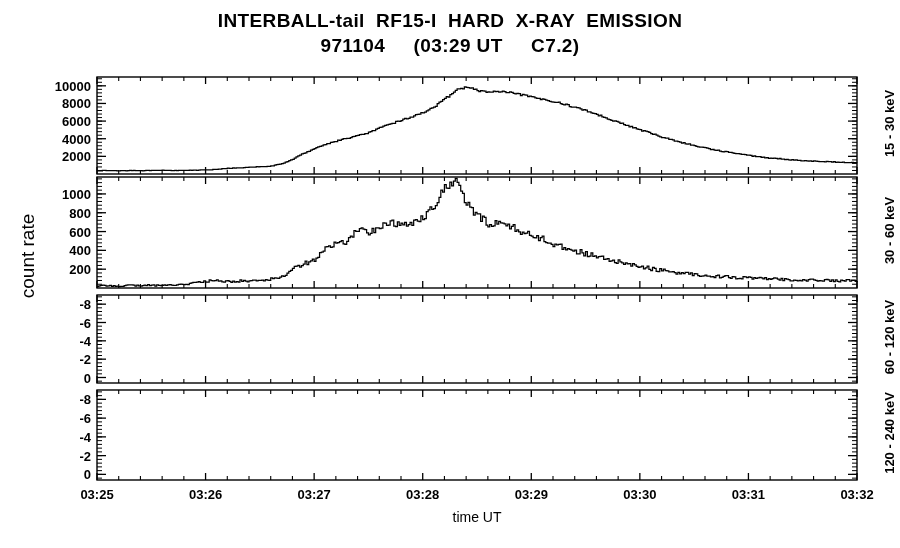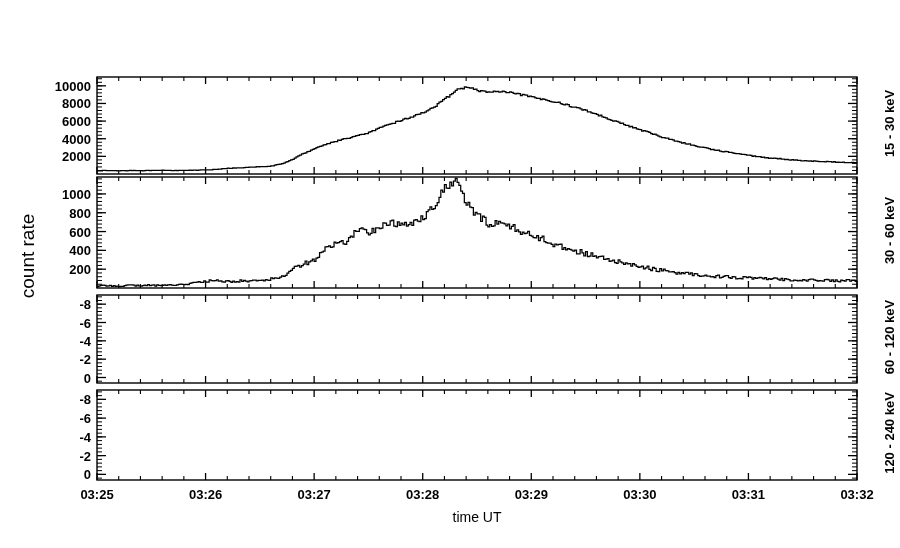--- a/index.html
+++ b/index.html
@@ -40,20 +40,24 @@
 
   .ytick-text{font-size:13px;font-weight:bold;text-anchor:end;}
   .xtick-text{font-size:13px;font-weight:bold;text-anchor:middle;}
   .xaxis-title{font-size:14px;font-weight:normal;text-anchor:middle;}
 </style>
 </head>
 <body>
 
 <div id="root">
 
+  <div class="title-block">
+    <div class="title-line">INTERBALL-tail  RF15-I  HARD  X-RAY  EMISSION</div>
+    <div class="title-line">971104     (03:29 UT     C7.2)</div>
+  </div>
 
   <div class="ylabel-rot">count rate</div>
 
   <svg class="plot" id="plot-svg" viewBox="0 0 900 548">
       <g>
         <rect x="97" y="77" width="760" height="97" fill="none" stroke="#000" stroke-width="1.4"></rect>
         <line x1="97" y1="174" x2="97" y2="167" stroke="#000" stroke-width="1.3"></line>
         <line x1="97" y1="77" x2="97" y2="84" stroke="#000" stroke-width="1.3"></line>
         <line x1="118.71428571428447" y1="174" x2="118.71428571428447" y2="170" stroke="#000" stroke-width="1.1"></line>
         <line x1="118.71428571428447" y1="77" x2="118.71428571428447" y2="81" stroke="#000" stroke-width="1.1"></line>

